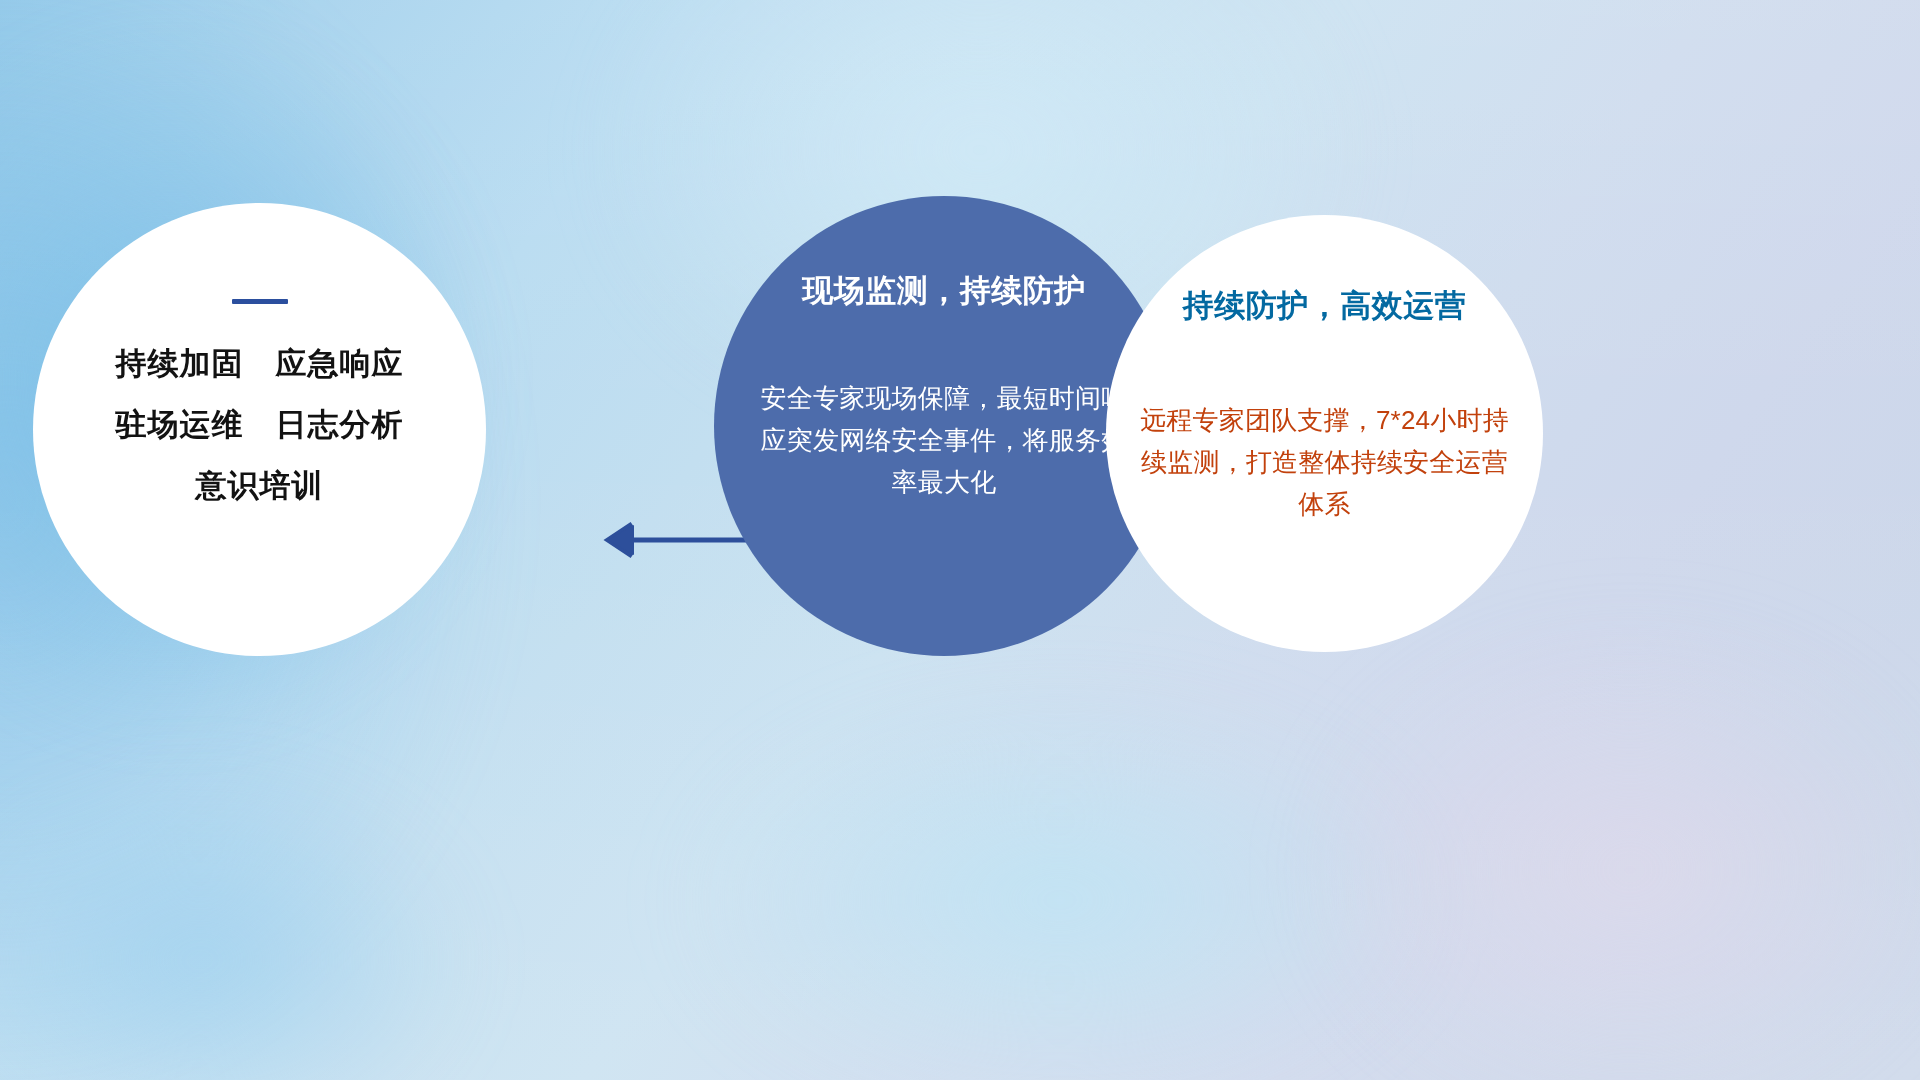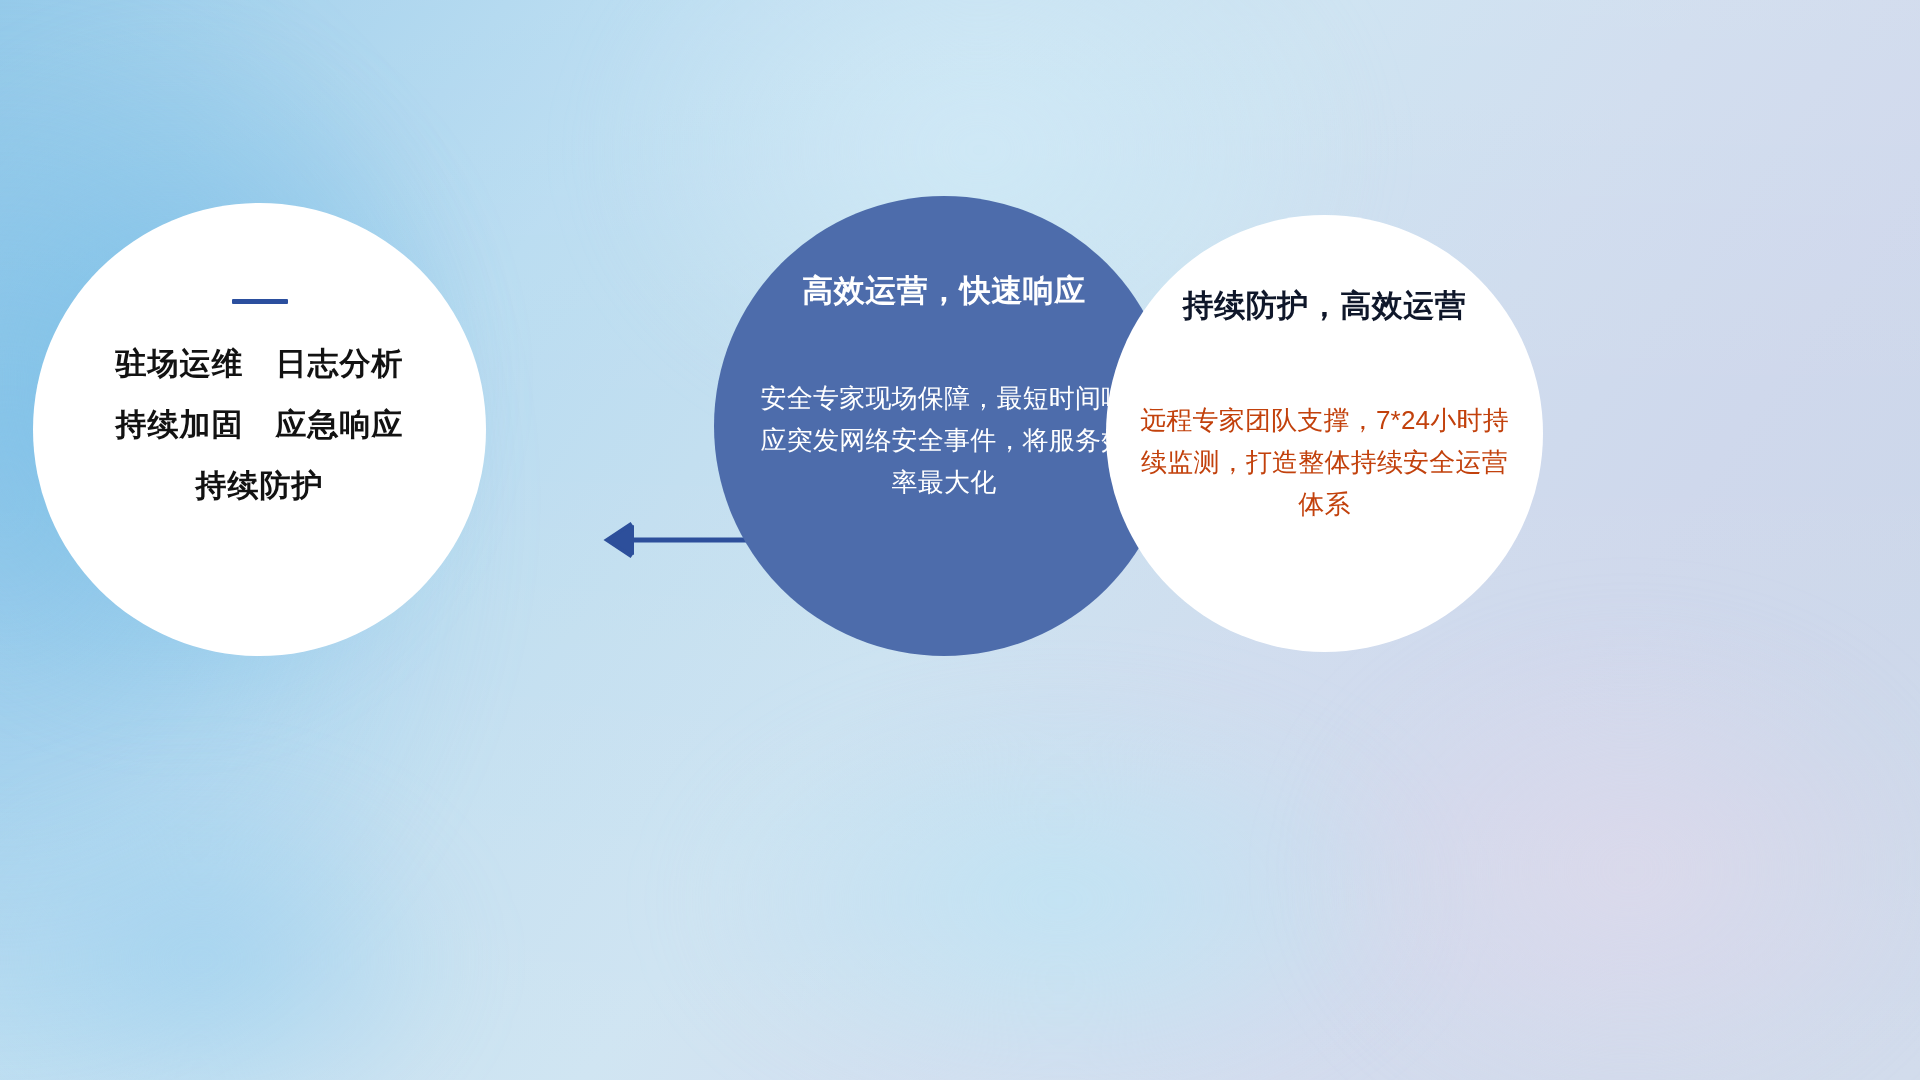--- a/index.html
+++ b/index.html
@@ -188,21 +188,21 @@
 
   
   .right-inner {
     position: absolute;
     left: 24px;
     right: 24px;
     top: 74px;
     text-align: center;
   }
   .right-title {
-    color: #0f172a;
+    color: #0369a1;
     font-size: 31px;
     font-weight: 700;
     letter-spacing: 0.5px;
     line-height: 1.1;
     white-space: nowrap;
   }
   .right-body {
     margin-top: 76px;
     color: #c2410c;
     font-size: 26px;
@@ -231,37 +231,37 @@
   <div class="bg-glow-left"></div>
   <div class="bg-glow-topmid"></div>
   <div class="bg-glow-bottommid"></div>
   <div class="bg-glow-bottomleft"></div>
   <div class="bg-glow-right"></div>
   <div class="bg-veil"></div>
 
   <div id="circle-left" class="circle circle-white">
     <div class="left-inner">
       <div class="accent-dash"></div>
+      <div class="left-line">持续加固　应急响应</div>
       <div class="left-line">驻场运维　日志分析</div>
-      <div class="left-line">持续加固　应急响应</div>
-      <div class="left-line last">持续防护</div>
+      <div class="left-line last">意识培训</div>
     </div>
   </div>
 
   <div id="flow-arrow">
     <svg width="410" height="56" viewBox="0 0 410 56">
       <line x1="410" y1="28" x2="140" y2="28" stroke="#2d4f9b" stroke-width="5"></line>
       <polyline points="152,12 128,28 152,44" fill="none" stroke="#2d4f9b" stroke-width="5" stroke-linejoin="miter" stroke-linecap="butt"></polyline>
       <polygon points="128,28 154,13 154,43" fill="#2d4f9b"></polygon>
     </svg>
   </div>
 
   <div id="circle-center" class="circle">
     <div class="center-inner">
-      <div class="center-title">高效运营，快速响应</div>
+      <div class="center-title">现场监测，持续防护</div>
       <div class="center-body">安全专家现场保障，最短时间响应突发网络安全事件，将服务效率最大化</div>
     </div>
   </div>
 
   <div id="circle-right" class="circle circle-white">
     <div class="right-inner">
       <div class="right-title">持续防护，高效运营</div>
       <div class="right-body">远程专家团队支撑，7*24小时持续监测，打造整体持续安全运营体系</div>
     </div>
   </div>

